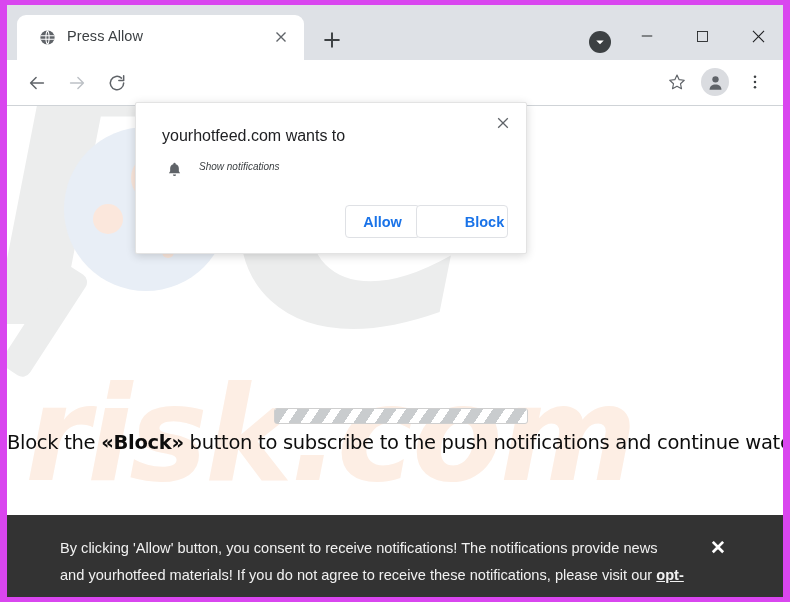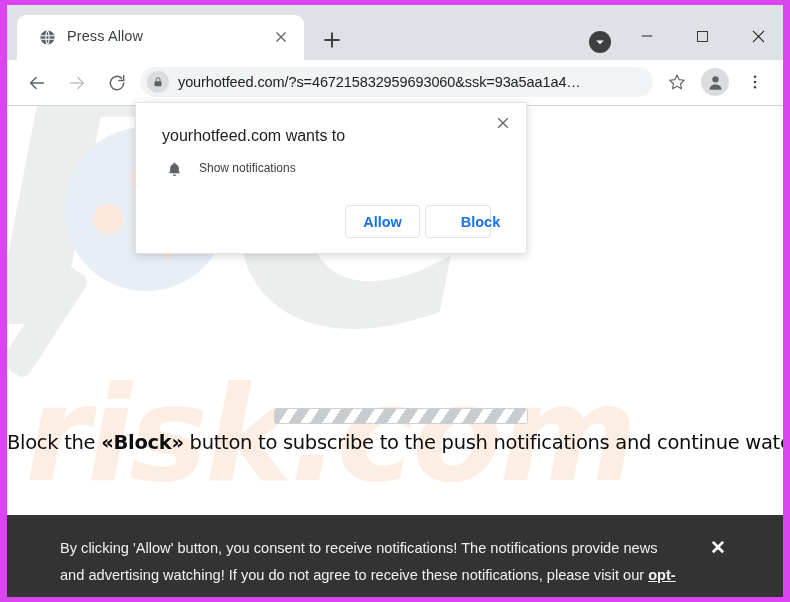--- a/index.html
+++ b/index.html
@@ -294,37 +294,38 @@
   }
   #perm-bell {
     position: absolute;
     left: 29px; top: 57px;
     width: 19px; height: 19px;
     color: #5f6368;
   }
   #perm-sub {
     position: absolute;
     left: 63px; top: 58px;
-    font-size: 12px;
+    font-size: 10px;
     color: #3c4043;
+    font-style: italic;
   }
   .perm-btn {
     position: absolute;
     top: 102px;
     height: 33px;
     display: flex; align-items: center; justify-content: center;
     background: #ffffff;
     border: 1px solid #dfe1e5;
     border-radius: 4px;
     color: #1a73e8;
     font-size: 14.5px;
     font-weight: bold;
   }
   #perm-allow { left: 209px; width: 75px; }
-  #perm-block { left: 289px; width: 66px; padding-left: 45px; }
+  #perm-block { left: 280px; width: 92px; padding-left: 45px; }
 </style>
 </head>
 <body>
 
 <div id="frame">
   <div id="browser">
 
     <div id="tabstrip">
 
       <div id="tab">
@@ -383,29 +384,20 @@
           <path d="M5 12h14M13 6l6 6-6 6" stroke="#bdc1c6" stroke-width="1.6" fill="none" stroke-linecap="round" stroke-linejoin="round"></path>
         </svg>
       </span>
       <span class="navbtn" id="nav-reload">
         <svg viewBox="0 0 24 24" width="20" height="20">
           <path d="M20 12a8 8 0 1 1-2.6-5.9" stroke="#5f6368" stroke-width="1.8" fill="none" stroke-linecap="round"></path>
           <path d="M20 3.2V9h-5.8" stroke="#5f6368" stroke-width="1.8" fill="none" stroke-linecap="round" stroke-linejoin="round"></path>
         </svg>
       </span>
 
-      <div id="omnibox">
-        <span id="lock-badge">
-          <svg viewBox="0 0 24 24" width="12" height="12">
-            <rect x="5" y="10.5" width="14" height="10" rx="1.6" fill="#5f6368"></rect>
-            <path d="M8 10.5V7.6a4 4 0 0 1 8 0v2.9" stroke="#5f6368" stroke-width="2" fill="none"></path>
-          </svg>
-        </span>
-        <span id="url-text" title="Search Google or type a URL">yourhotfeed.com/?s=467215832959693060&amp;ssk=93a5aa1a4…</span>
-      </div>
 
       <span id="star-btn">
         <svg viewBox="0 0 24 24" width="20" height="20">
           <path d="M12 3.6l2.6 5.6 6.1.7-4.5 4.2 1.2 6-5.4-3-5.4 3 1.2-6L3.3 9.9l6.1-.7z" stroke="#5f6368" stroke-width="1.4" fill="none" stroke-linejoin="round"></path>
         </svg>
       </span>
       <span id="profile-btn">
         <svg viewBox="0 0 24 24" width="19" height="19">
           <circle cx="12" cy="8" r="4" fill="#5f6368"></circle>
           <path d="M4.5 21c0-4.2 3.4-6.6 7.5-6.6s7.5 2.4 7.5 6.6z" fill="#5f6368"></path>
@@ -436,21 +428,21 @@
 
       <div id="progress"></div>
 
       <div id="page-line">
         <span>Block the </span><b>«Block»</b><span> button to subscribe to the push notifications and continue watching</span>
       </div>
 
       <div id="consent">
         <div id="consent-text">
           <span>By clicking 'Allow' button, you consent to receive notifications! The notifications provide news and</span>
-          <span>advertising watching! If you do not agree to receive these notifications, please visit our </span><u>opt-out page</u><span>.</span>
+          <span>yourhotfeed materials! If you do not agree to receive these notifications, please visit our </span><u>opt-out page</u><span>.</span>
         </div>
         <span id="consent-close">✕</span>
       </div>
     </div>
 
     <div id="perm">
       <span id="perm-close">
         <svg viewBox="0 0 20 20" width="16" height="16">
           <path d="M4 4l12 12M16 4L4 16" stroke="#5f6368" stroke-width="1.6" fill="none"></path>
         </svg>

